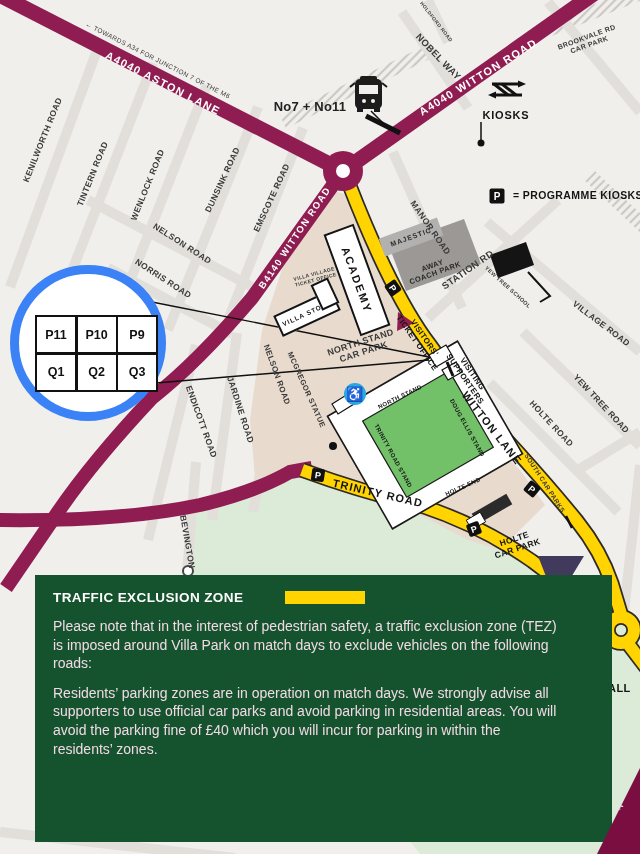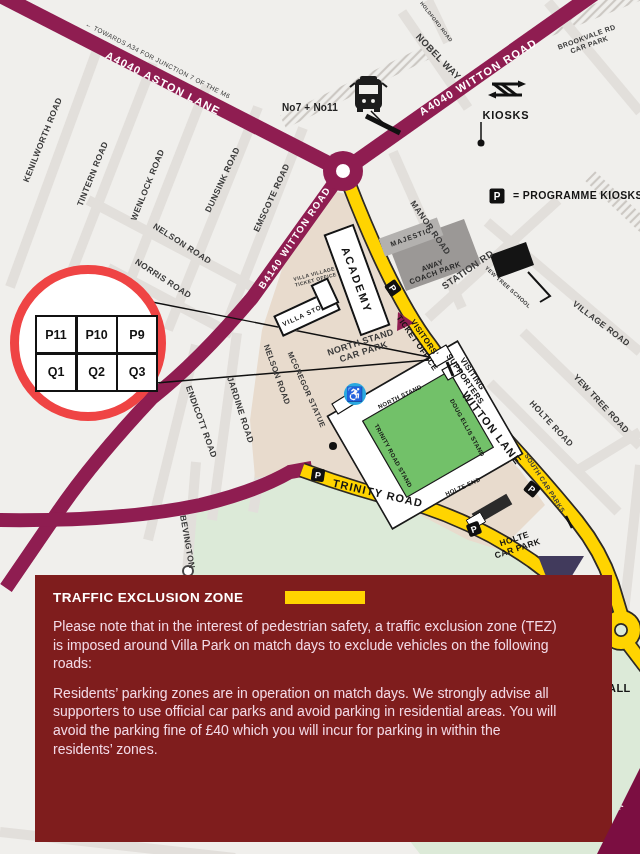--- a/index.html
+++ b/index.html
@@ -9,27 +9,27 @@
        transform:translate(-50%,-50%) rotate(var(--r,0deg));text-align:center;line-height:1.1;letter-spacing:.4px;}
   .lbl.white{color:#fff;letter-spacing:1.3px;}
   .lbl.dark{color:#141414;}
   .lbl.left{text-align:left;transform:translate(0,0) rotate(var(--r,0deg));}
   .bld{position:absolute;background:#fff;border:2px solid #141414;display:flex;align-items:center;justify-content:center;
        transform:translate(-50%,-50%) rotate(var(--r,0deg));font-weight:bold;color:#141414;white-space:nowrap;}
   .pk{position:absolute;width:13px;height:13px;background:#101010;border-radius:2px;color:#fff;font-weight:bold;
       font-size:9px;display:flex;align-items:center;justify-content:center;transform:translate(-50%,-50%) rotate(var(--r,0deg));}
   .wc{position:absolute;width:22px;height:22px;border-radius:50%;background:#2aa9e0;color:#fff;font-size:14px;line-height:22px;
       text-align:center;transform:translate(-50%,-50%);}
-  #zoom-circle{position:absolute;left:10px;top:265px;width:156px;height:156px;border:9px solid #ef4444;border-radius:50%;
+  #zoom-circle{position:absolute;left:10px;top:265px;width:156px;height:156px;border:9px solid #3b82f6;border-radius:50%;
       background:#fff;box-sizing:border-box;}
   #zoom-grid{position:absolute;left:16px;top:41px;display:grid;grid-template-columns:repeat(3,38px);grid-auto-rows:35px;
       border:2.5px solid #111;background:#111;grid-gap:2.5px;}
   #zoom-grid .cell{background:#fff;display:flex;align-items:center;justify-content:center;font-weight:bold;
       font-size:12.5px;color:#111;}
-  #tez-box{position:absolute;left:35px;top:575px;width:577px;height:267px;background:#7f1d1d;color:#f2d9e6;
+  #tez-box{position:absolute;left:35px;top:575px;width:577px;height:267px;background:#14532d;color:#f2d9e6;
       box-sizing:border-box;padding:13px 55px 10px 18px;}
   #tez-box h2{margin:0;font-size:13.5px;color:#fff;letter-spacing:.4px;display:inline-block;vertical-align:middle;}
   #tez-swatch{display:inline-block;width:80px;height:13px;background:#ffd400;margin-left:42px;vertical-align:middle;}
   #tez-box p{margin:11px 0 0 0;font-size:14px;line-height:1.33;}
   #corner-badge{position:absolute;left:597px;top:768px;width:43px;height:86px;background:#7b0e41;
       clip-path:polygon(100% 0,100% 100%,0 100%);z-index:9;}
   #corner-badge span{position:absolute;left:20px;top:34px;color:#fff;font-weight:bold;font-size:8px;transform:rotate(-45deg);}
   .twolines div{line-height:1.12;}
 </style>
 </head>
@@ -232,21 +232,21 @@
   <div class="lbl left twolines dark" style="left:556px;top:682px;font-size:11px;">
     <div>ASTON HALL</div>
       <div>&amp; PARK</div>
   </div>
 
   <div class="lbl dark" style="left:400px;top:397px;--r:-26deg;font-size:6px;">NORTH STAND</div>
   <div class="lbl dark" style="left:467px;top:428px;--r:61deg;font-size:6px;">DOUG ELLIS STAND</div>
   <div class="lbl dark" style="left:393px;top:456px;--r:61deg;font-size:6px;">TRINITY ROAD STAND</div>
   <div class="lbl dark" style="left:463px;top:487px;--r:-24deg;font-size:6px;">HOLTE END</div>
 
-  <div class="lbl" style="left:310px;top:107px;font-size:10px;color:#222;font-weight:600;letter-spacing:.2px;">No7 + No11</div>
+  <div class="lbl" style="left:310px;top:107px;font-size:13px;color:#222;font-weight:600;letter-spacing:.2px;">No7 + No11</div>
   <div class="lbl dark" style="left:506px;top:115px;font-size:11px;letter-spacing:.8px;">KIOSKS</div>
 
   <div class="pk" style="left:393px;top:288px;--r:55deg;">
       <span>P</span>
     </div>
   <div class="pk" style="left:318px;top:475px;--r:8deg;">
       <span>P</span>
     </div>
   <div class="pk" style="left:532px;top:489px;--r:40deg;">
       <span>P</span>

